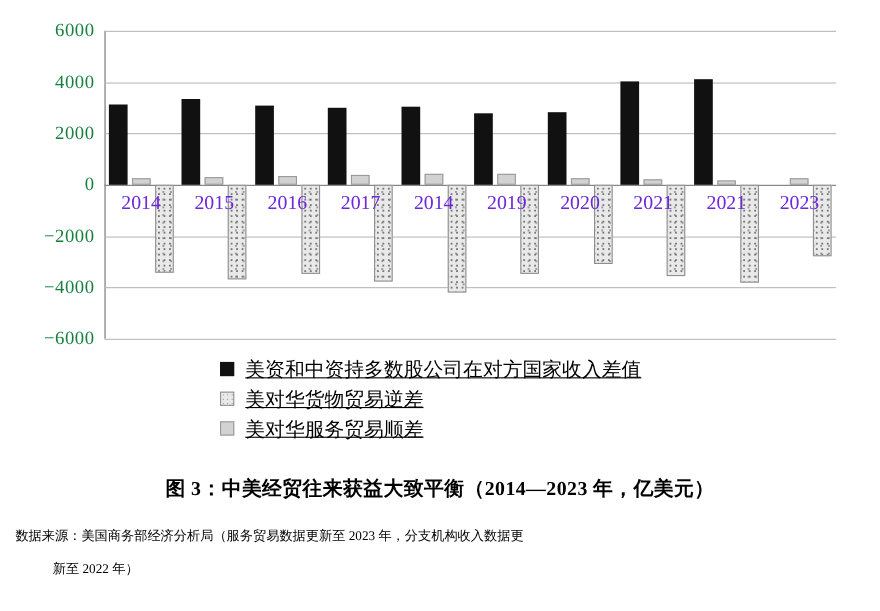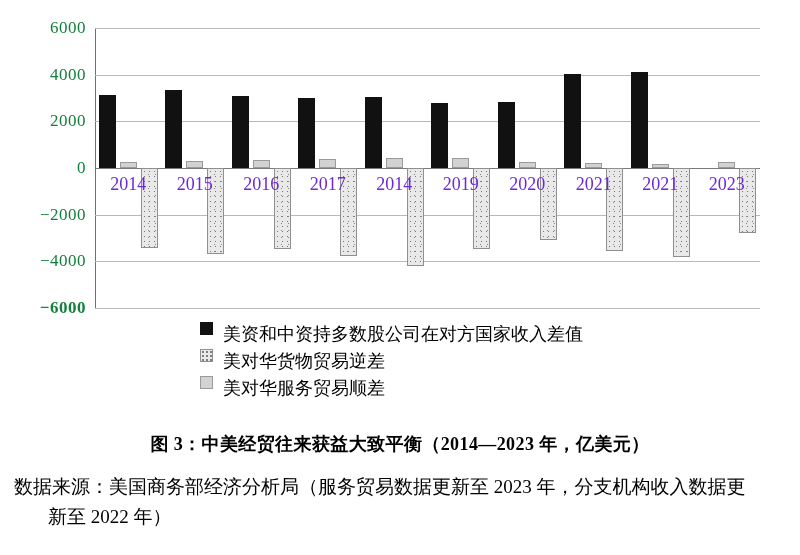--- a/index.html
+++ b/index.html
@@ -37,39 +37,39 @@
   }
   .catlabel{
     position:absolute;left:50%;transform:translateX(-50%);
     font-size:18px;white-space:nowrap;color:#6d28d9;text-align:right;
   }
 
   
   .legend{
     position:absolute;left:200px;top:322px;width:520px;
   }
-  .legend-row{display:flex;height:27px;}
+  .legend-row{display:flex;align-items:center;height:27px;text-decoration:underline;}
   .swatch{width:13px;height:13px;margin-right:10px;flex:none;}
   .sw1{background:#111;}
   .sw2{background:#d2d2d2;border:1px solid #9a9a9a;box-sizing:border-box;}
   .sw3{
     background:#e9e9e9;border:1px solid #8f8f8f;box-sizing:border-box;
     background-image:radial-gradient(#777 0.7px, transparent 0.8px);
     background-size:4px 4px;
   }
   .legend-label{font-size:18px;font-family:"Liberation Serif",serif;}
 
   
   .caption{
     position:absolute;left:0;top:432px;width:800px;text-align:center;
     font-size:18px;font-weight:bold;letter-spacing:0.4px;
   }
   .source{
     position:absolute;left:14px;top:472px;width:772px;
-    font-size:19px;line-height:30px;text-align:justify;
+    font-size:12px;line-height:30px;text-align:justify;
   }
   .source .indent{display:block;text-indent:34px;}
 </style>
 </head>
 <body>
 
 <div class="chart-wrap">
   <div class="plot" id="plot">
     <div class="axis-left"></div>
   <div class="gridline" style="top: 0px;"></div>
@@ -78,21 +78,21 @@
       <div class="ytick" style="top: 46.6667px;">4000</div>
       <div class="gridline" style="top: 93.3333px;"></div>
       <div class="ytick" style="top: 93.3333px;">2000</div>
       <div class="gridline zero" style="top: 140px;"></div>
       <div class="ytick" style="top: 140px;">0</div>
       <div class="gridline" style="top: 186.667px;"></div>
       <div class="ytick" style="top: 186.667px;">−2000</div>
       <div class="gridline" style="top: 233.333px;"></div>
       <div class="ytick" style="top: 233.333px;">−4000</div>
       <div class="gridline" style="top: 280px;"></div>
-      <div class="ytick" style="top: 280px; font-weight: bold;">−6000</div>
+      <div class="ytick" style="top: 280px;">−6000</div>
       <div class="cats">
         <div class="cat">
           <div class="bar b1" style="top: 66.5px; height: 73.5px; left: calc(50% - 29.5px);"></div>
           <div class="bar b2" style="top: 133.933px; height: 6.06667px; left: calc(50% - 8.5px);"></div>
           <div class="bar b3" style="top: 140px; height: 80.0333px; left: calc(50% + 12.5px);"></div>
           <div class="catlabel" style="top: 146px;">2014</div>
         </div>
         <div class="cat">
           <div class="bar b1" style="top: 62.3px; height: 77.7px; left: calc(50% - 29.5px);"></div>
           <div class="bar b2" style="top: 133px; height: 7px; left: calc(50% - 8.5px);"></div>

